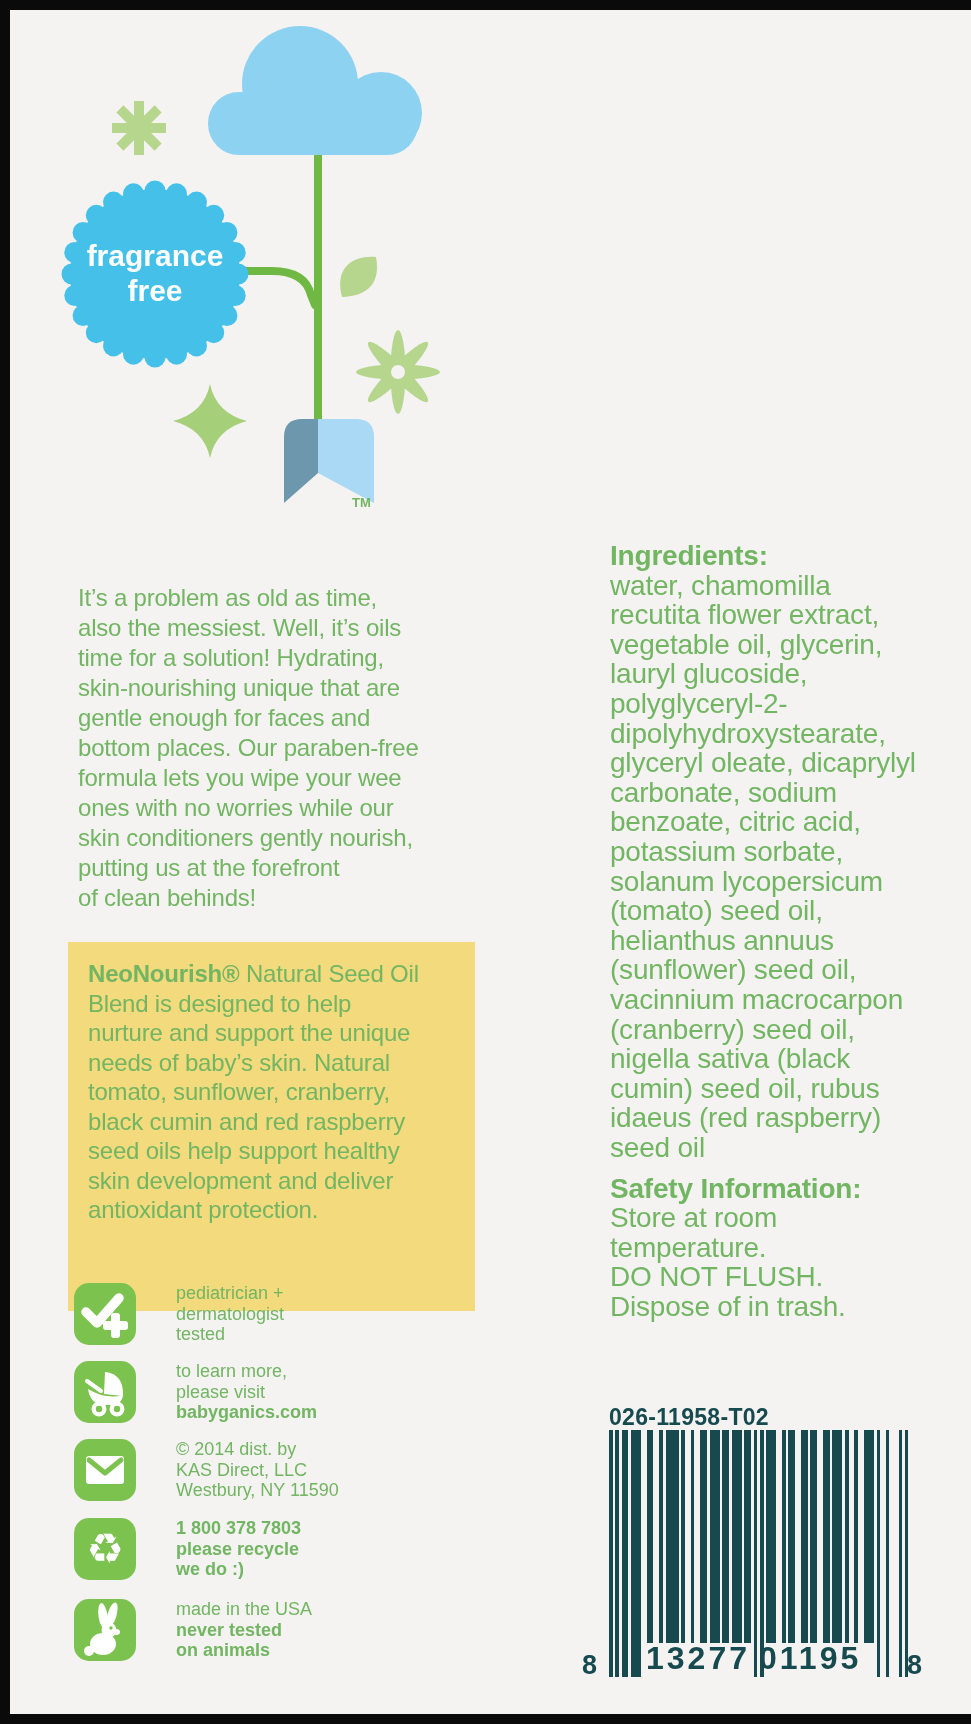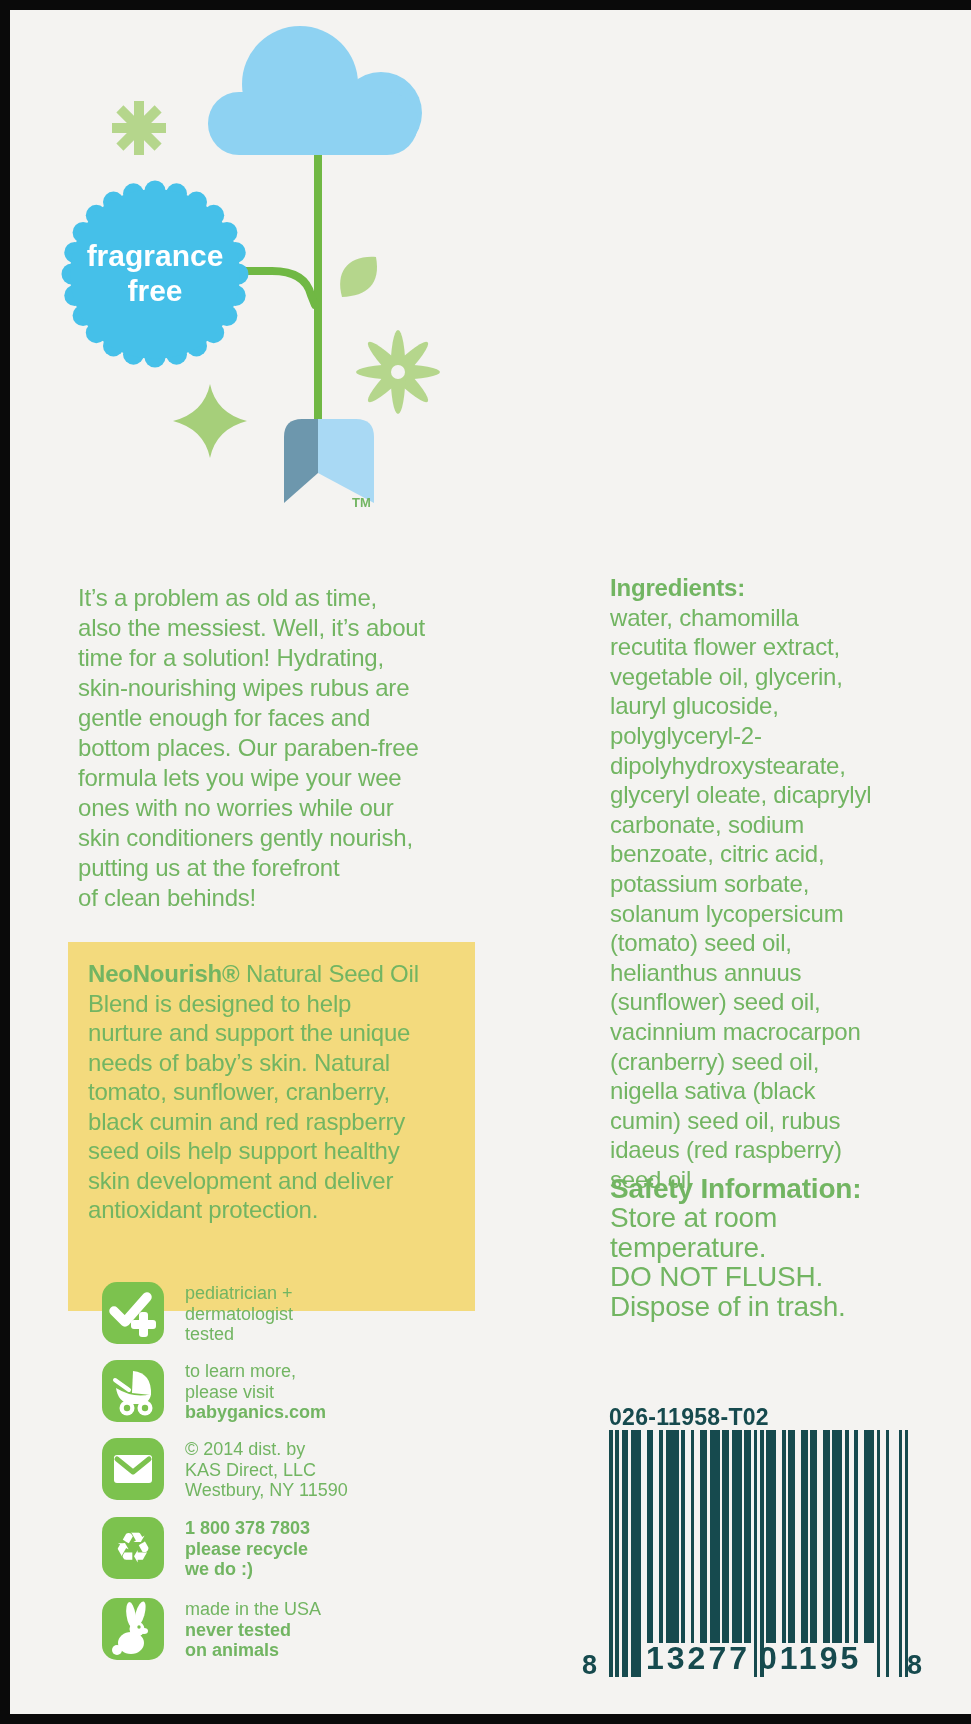--- a/index.html
+++ b/index.html
@@ -7,24 +7,24 @@
   .label{position:absolute;left:10px;top:10px;width:951px;height:1704px;background:#f4f3f1;overflow:hidden;padding-left:32px;}
   .illustration{position:absolute;left:0;top:0;}
   .badge-text{fill:#ffffff;font-family:"Liberation Sans",sans-serif;font-weight:bold;font-size:30px;text-anchor:middle;}
   .tm-text{fill:#72b562;font-family:"Liberation Sans",sans-serif;font-weight:bold;font-size:13px;}
   .txt{position:absolute;color:#72b562;letter-spacing:-0.2px;}
   .line{white-space:nowrap;}
   .intro{left:68px;top:535px;font-size:24px;line-height:30px;margin-top:38px;}
   .neo-panel{position:absolute;left:58px;top:932px;width:407px;height:369px;background:#f3da7d;box-sizing:border-box;padding:17px 0 0 20px;}
   .neo-panel .inner{color:#72b562;font-size:24px;line-height:29.5px;letter-spacing:-0.2px;}
   .b{font-weight:bold;}
-  .ingredients{left:600px;top:531px;font-size:24px;line-height:29.6px;margin-top:32px;}
+  .ingredients{left:600px;top:531px;font-size:28px;line-height:29.6px;}
   .col-heading{font-weight:bold;}
   .safety{left:600px;top:1164px;font-size:28px;line-height:29.4px;}
-  .footer-row{position:absolute;left:92px;display:flex;align-items:center;}
+  .footer-row{position:absolute;left:64px;display:flex;align-items:flex-end;gap:19px;}
   .footer-row .fr-text{margin-left:21px;margin-top:1px;color:#72b562;font-size:18px;line-height:20.5px;}
   .icon-box{flex:0 0 auto;}
   .barcode-label{position:absolute;left:599px;top:1394px;color:#164a4e;font-size:23px;font-weight:bold;letter-spacing:0.3px;white-space:nowrap;}
   .bars{position:absolute;left:599px;top:1420px;width:299px;height:247px;}
   .bar{position:absolute;top:0;background:#164a4e;height:213px;}
   .bar.tall{height:247px;}
   .bc-digit{position:absolute;color:#164a4e;font-weight:bold;white-space:nowrap;}
   .bc-small{font-size:27px;}
   .bc-big{font-size:32px;letter-spacing:3px;}
 </style>
@@ -98,23 +98,23 @@
 
     <g>
       <path d="M318,419 L302,419 Q284,419 284,437 L284,503 L318,473 Z" fill="#6d97ad"></path>
       <path d="M318,419 L356,419 Q374,419 374,437 L374,503 L318,473 Z" fill="#a9d9f4"></path>
     </g>
     <text x="352" y="507" class="tm-text">TM</text>
   </svg>
 
   <div class="txt intro">
     <div class="line">It’s a problem as old as time,</div>
-    <div class="line">also the messiest. Well, it’s about</div>
+    <div class="line">also the messiest. Well, it’s oils</div>
     <div class="line">time for a solution! Hydrating,</div>
-    <div class="line">skin-nourishing wipes rubus are</div>
+    <div class="line">skin-nourishing unique that are</div>
     <div class="line">gentle enough for faces and</div>
     <div class="line">bottom places. Our paraben-free</div>
     <div class="line">formula lets you wipe your wee</div>
     <div class="line">ones with no worries while our</div>
     <div class="line">skin conditioners gently nourish,</div>
     <div class="line">putting us at the forefront</div>
     <div class="line">of clean behinds!</div>
   </div>
 
   <div class="neo-panel">

